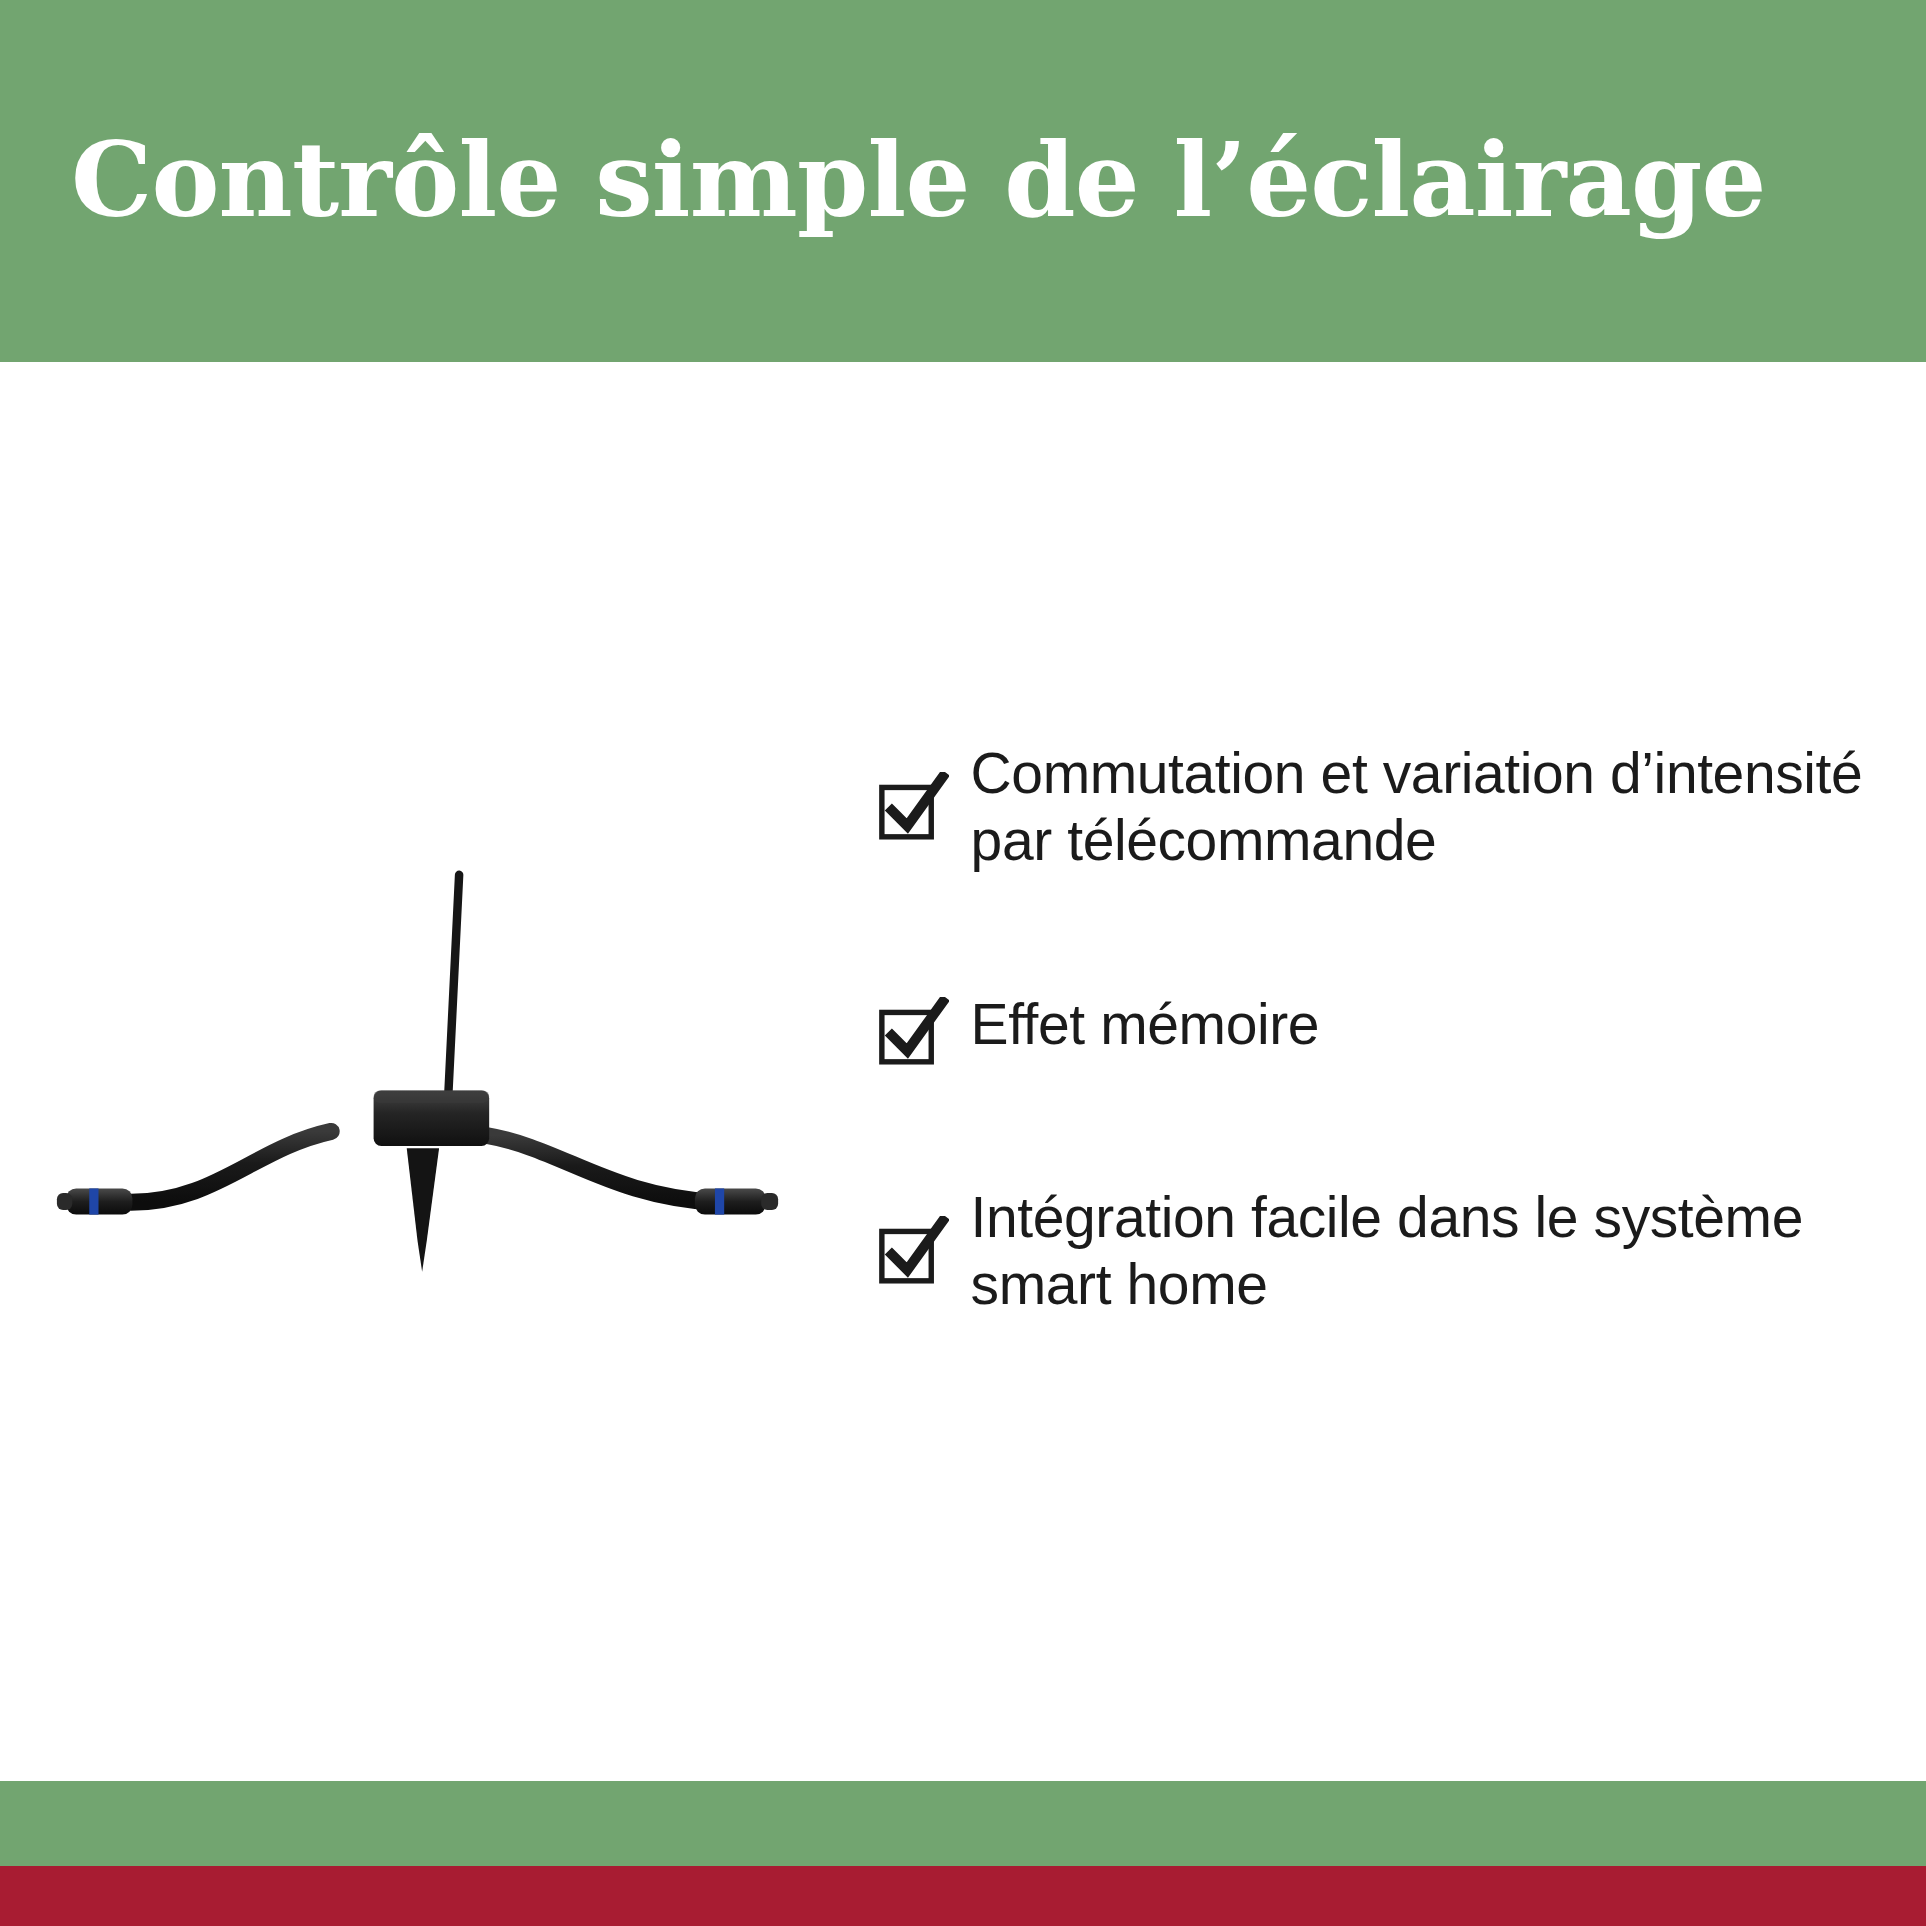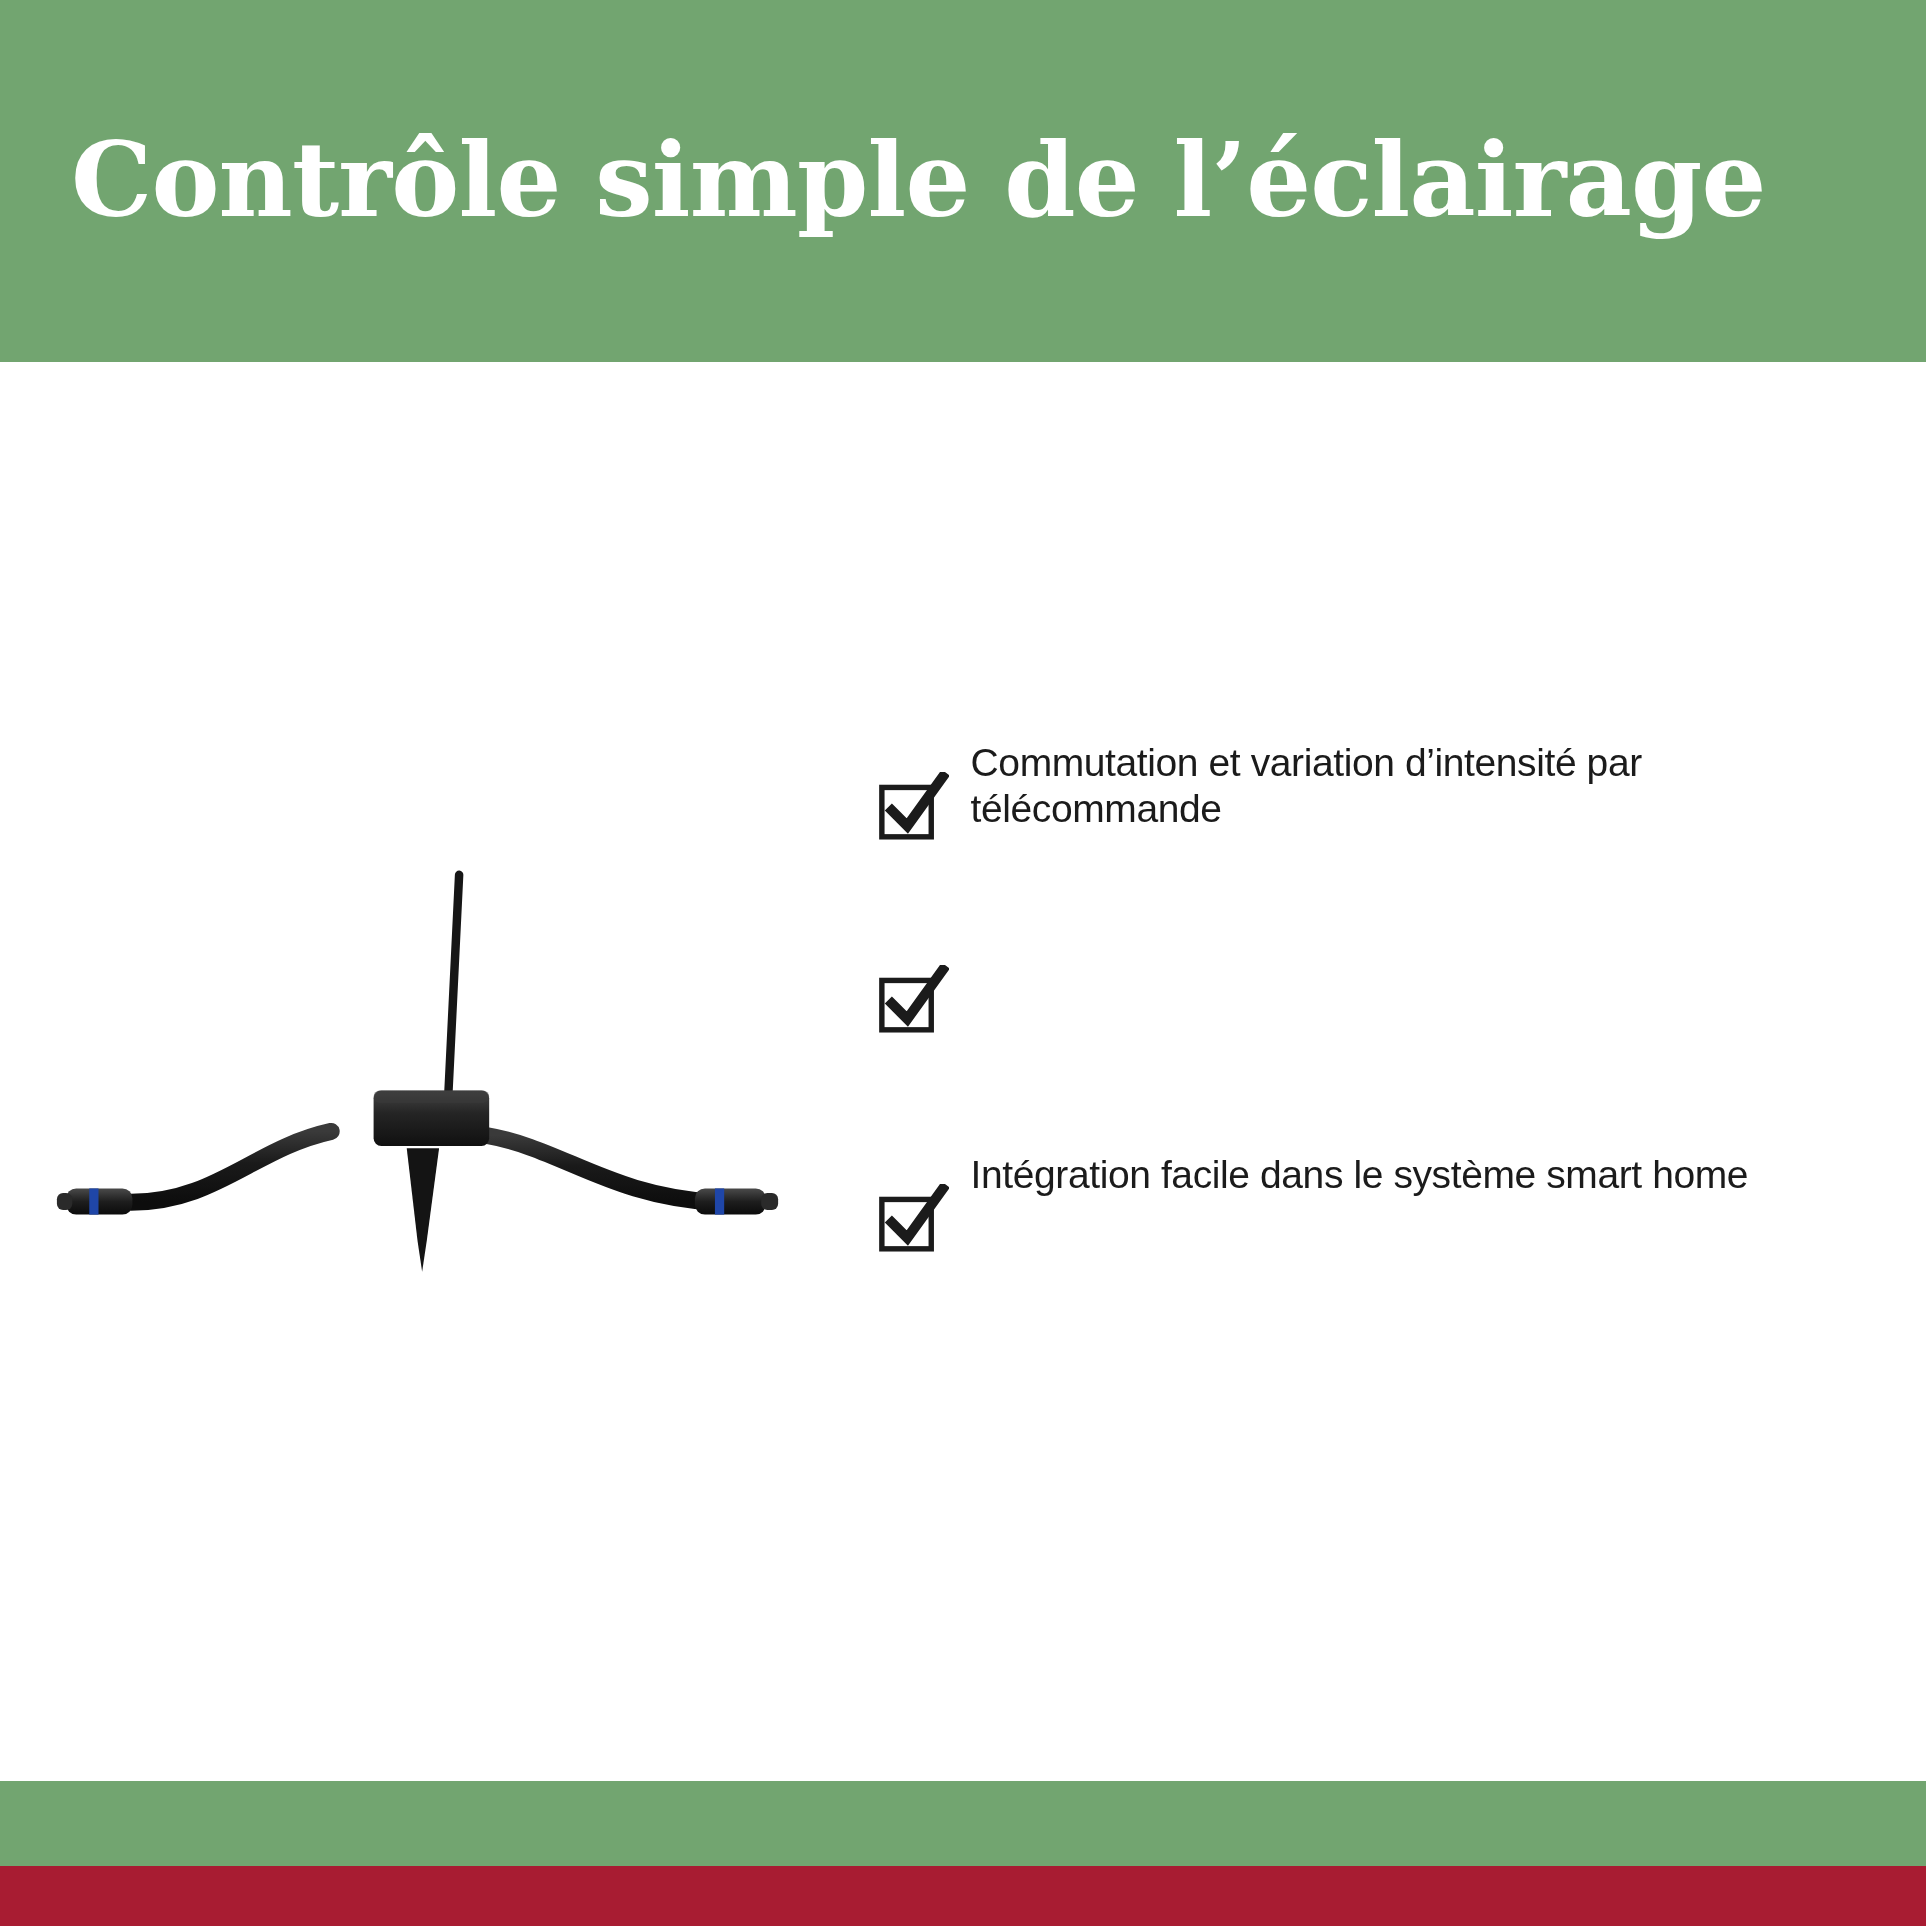--- a/index.html
+++ b/index.html
@@ -97,21 +97,21 @@
   }
   .feature-check {
     flex: 0 0 auto;
     width: 71px;
     height: 71px;
     margin-right: 21.6px;
     margin-top: 21.6px;
   }
   .feature-text {
     font-family: "Liberation Sans", sans-serif;
-    font-size: 39px;
+    font-size: 57px;
     line-height: 1.18;
     color: #1b1b1b;
     letter-spacing: -0.4px;
     max-width: 948px;
   }
   .feature-1 .feature-check { margin-top: 32px; }
   .feature-2 .feature-check { margin-top: 6.2px; }
   .feature-3 .feature-check { margin-top: 32px; }
 </style>
 </head>
@@ -182,20 +182,21 @@
         <div class="feature-text">Commutation et variation d’intensité par télécommande</div>
       </div>
 
       <div class="feature feature-2">
         <div class="feature-check">
           <svg width="71" height="71" viewBox="0 0 92 92" xmlns="http://www.w3.org/2000/svg">
             <rect x="5" y="20" width="64" height="64" fill="none" stroke="#1b1b1b" stroke-width="7"></rect>
             <path d="M18 50 L 38 70 L 84 6" fill="none" stroke="#1b1b1b" stroke-width="13" stroke-linecap="square"></path>
           </svg>
         </div>
+        <div class="feature-text">Effet mémoire</div>
       </div>
 
       <div class="feature feature-3">
         <div class="feature-check">
           <svg width="71" height="71" viewBox="0 0 92 92" xmlns="http://www.w3.org/2000/svg">
             <rect x="5" y="20" width="64" height="64" fill="none" stroke="#1b1b1b" stroke-width="7"></rect>
             <path d="M18 50 L 38 70 L 84 6" fill="none" stroke="#1b1b1b" stroke-width="13" stroke-linecap="square"></path>
           </svg>
         </div>
         <div class="feature-text">Intégration facile dans le système smart home</div>

